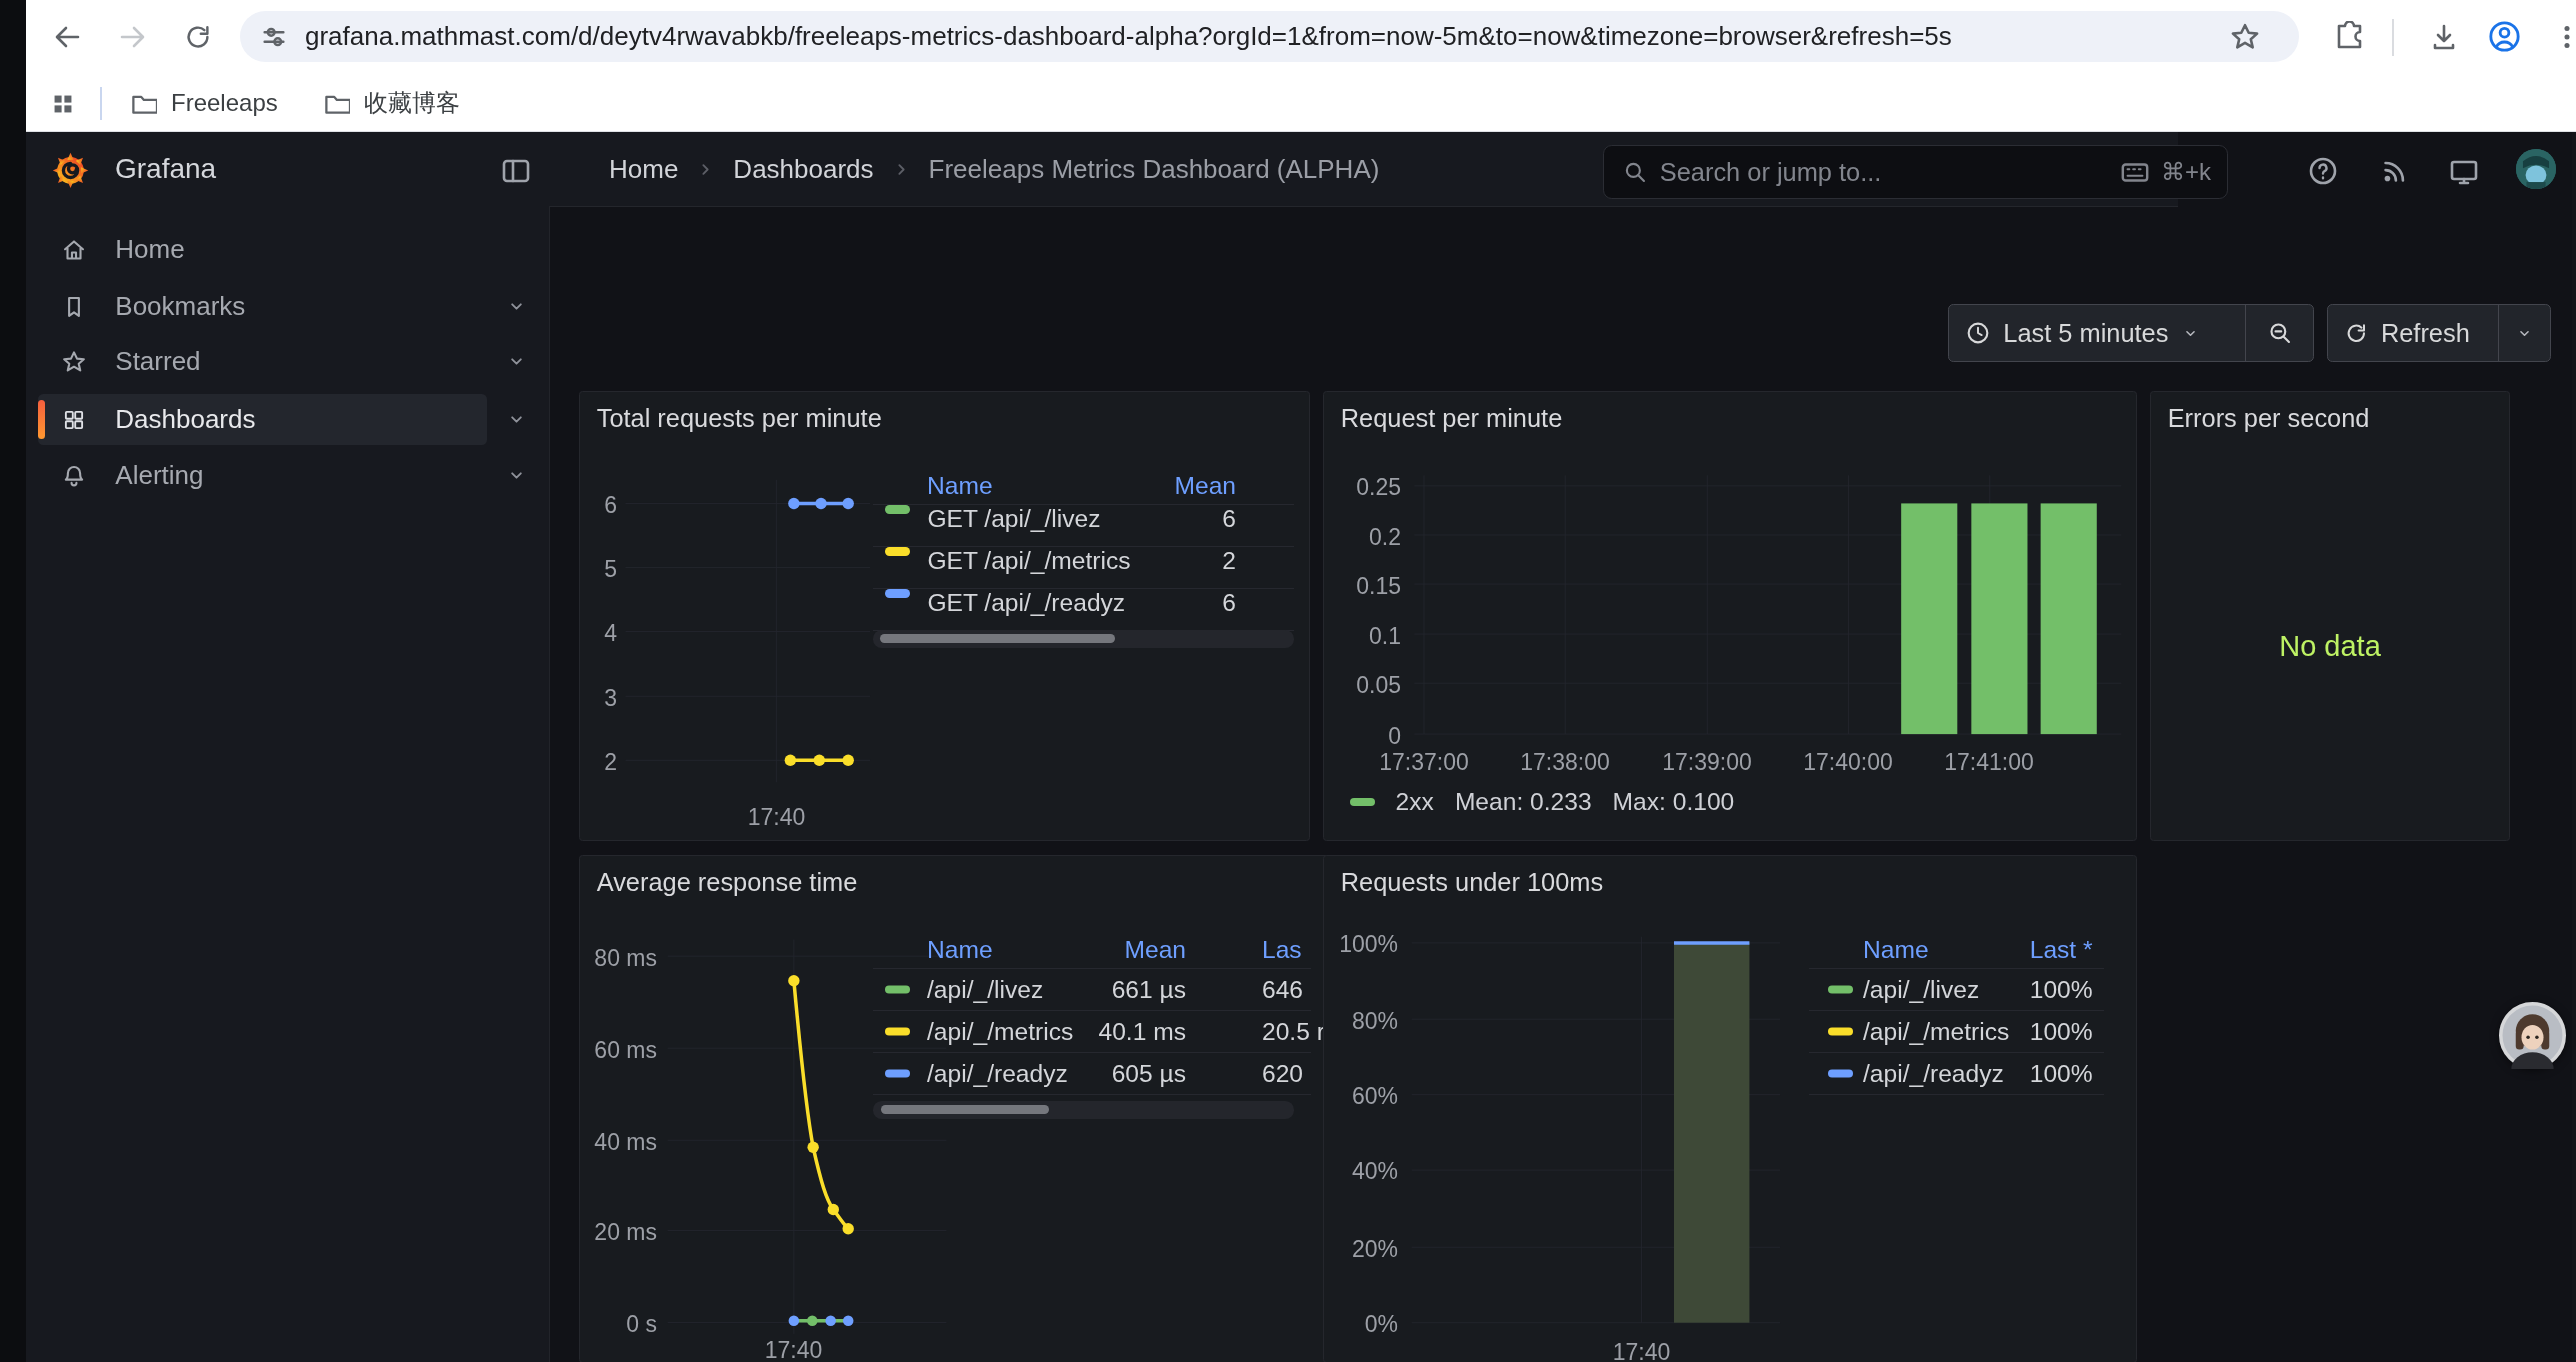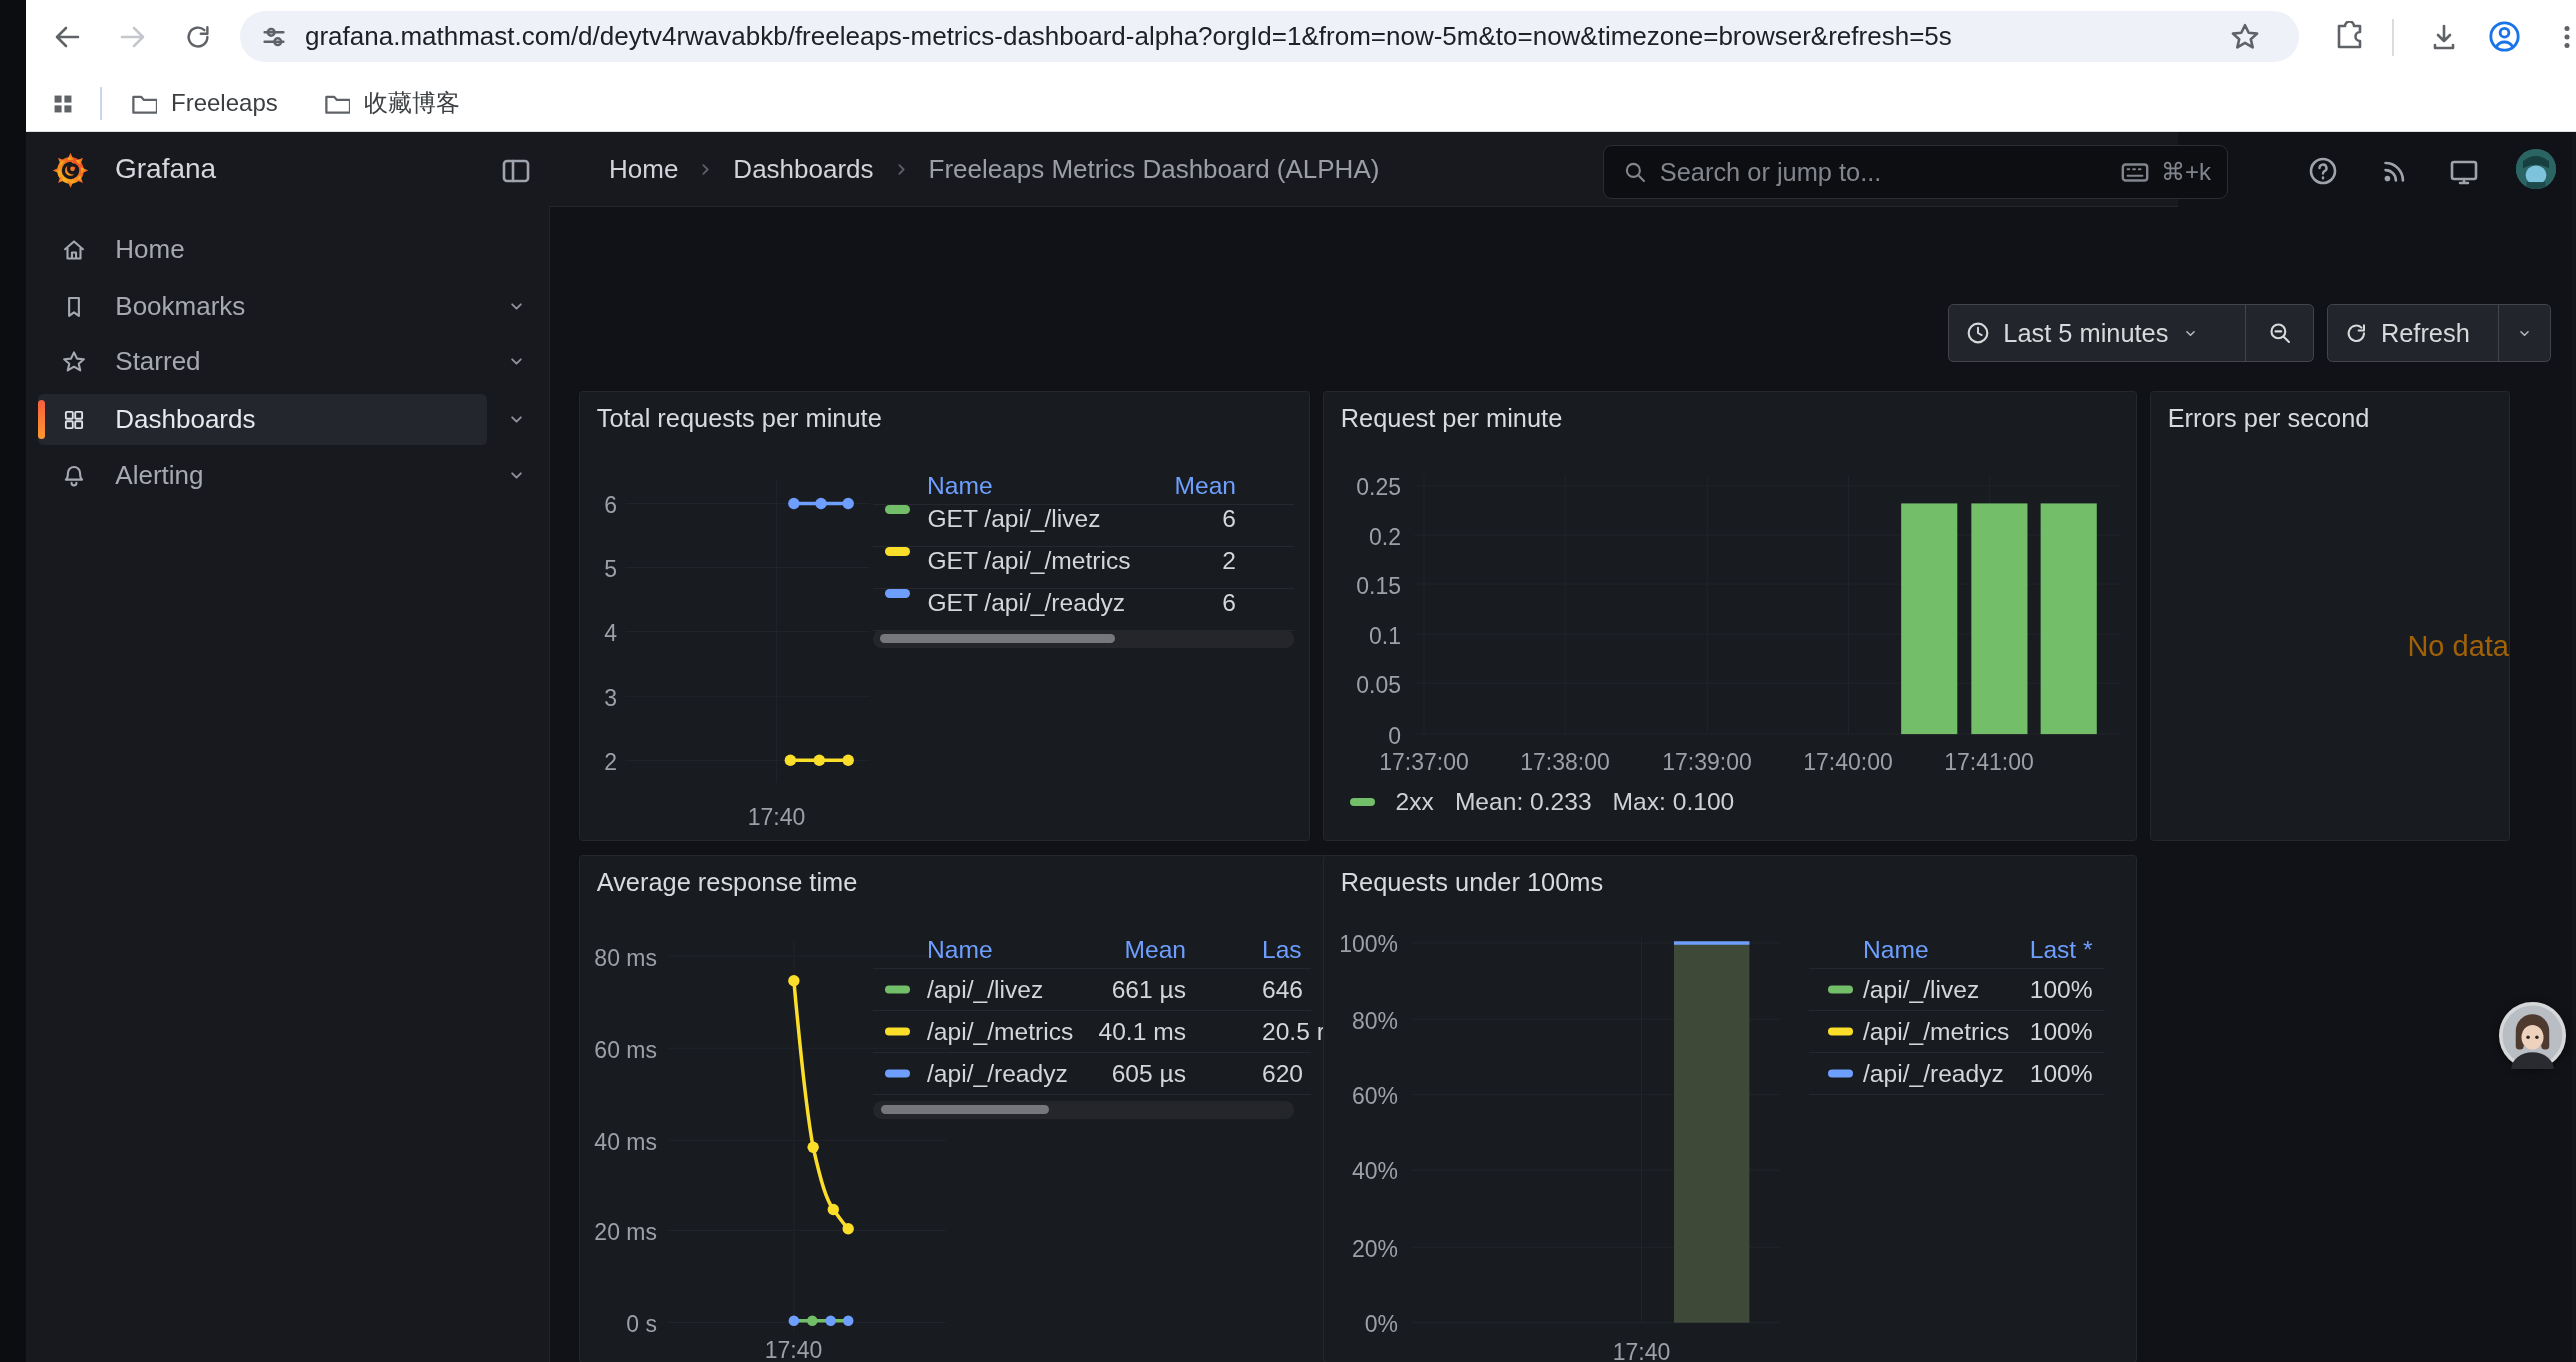--- a/index.html
+++ b/index.html
@@ -56,21 +56,21 @@
   .tb-grp { position:absolute; top:25.4px; height:58px; background:#22252b; border:0.9px solid #43454d; border-radius:5.3px; display:flex; align-items:center; color:#d8d9da; font-size:25.4px; }
   .tb-sec { display:flex; align-items:center; height:100%; padding:0 16px; gap:12.3px; cursor:pointer; }
   .tb-sep { width:0.9px; height:100%; background:#43454d; }
 
   
   .panel { position:absolute; background:#181b1f; border:0.9px solid #25272d; border-radius:3.5px; overflow:hidden; }
   .p-title { position:absolute; left:16.7px; top:12.3px; font-size:25.4px; font-weight:500; color:#d9dadd; }
   .tick { position:absolute; font-size:23px; color:#9da0a7; }
   .tick.r { text-align:right; }
   .tick.c { text-align:center; }
-  .nodata { position:absolute; left:0; right:0; text-align:right; font-size:29px; color:#a16207; }
+  .nodata { position:absolute; left:0; right:0; text-align:center; font-size:29px; color:#bef264; }
 
   .legend { position:absolute; font-size:24.6px; color:#d4d6da; }
   .legend .hrow { display:flex; align-items:center; height:38px; border-bottom:0.9px solid #26282f; color:#6e9fff; font-weight:500; }
   .legend .row { display:flex; height:42px; border-bottom:0.9px solid #26282f; cursor:pointer; }
   .pill { width:24.6px; height:8.8px; border-radius:4.4px; flex:none; }
   .legend .row .pill { margin-left:12.3px; }
   .legend .nm { margin-left:17.5px; white-space:nowrap; }
   .lgabs { position:absolute; font-size:24.6px; color:#d4d6da; }
   .lgabs .hrow, .lgabs .row { position:relative; border-bottom:0.9px solid #26282f; }
   .lgabs .hrow { height:38px; color:#6e9fff; font-weight:500; }

